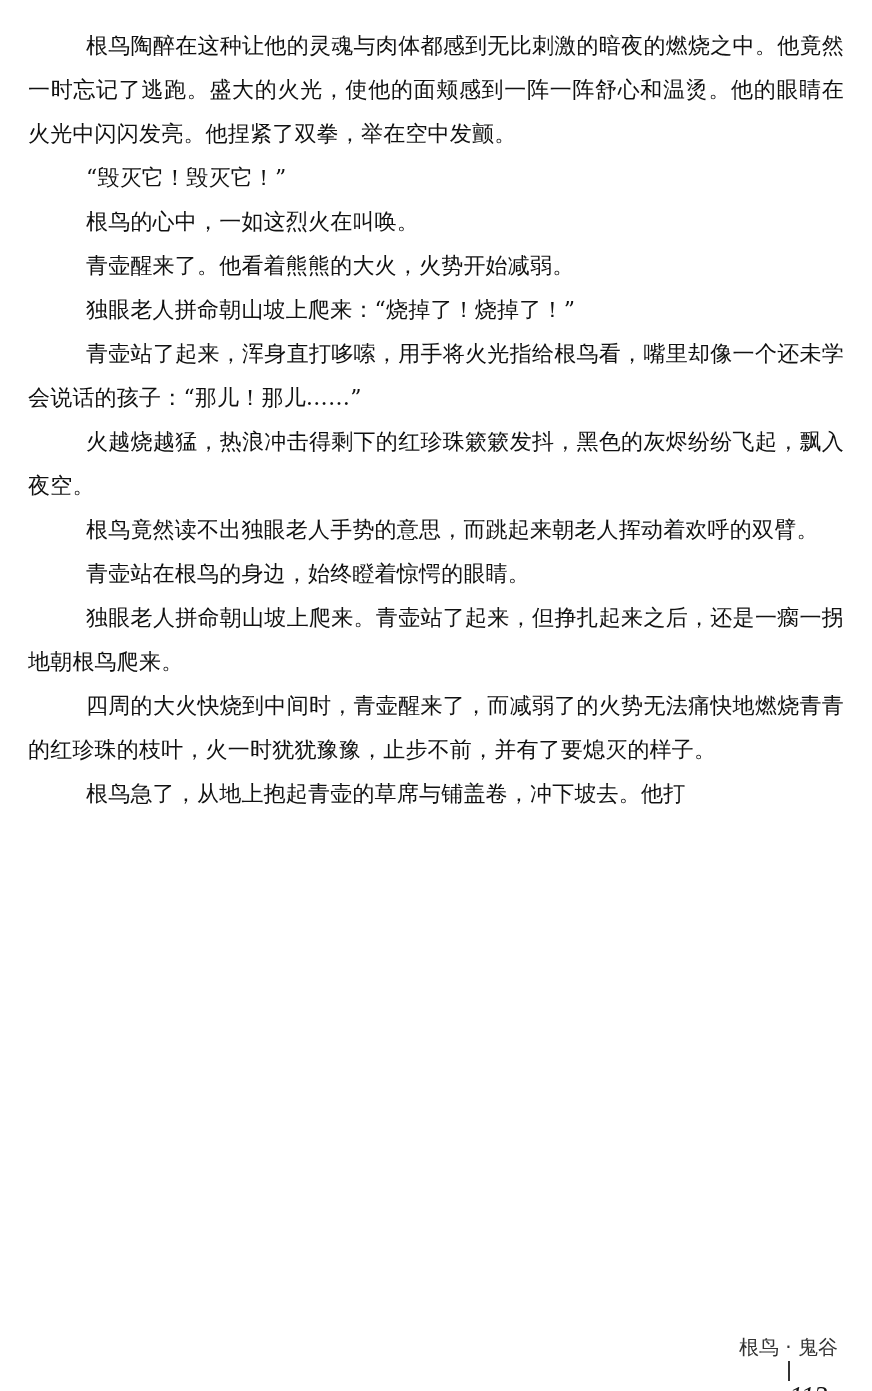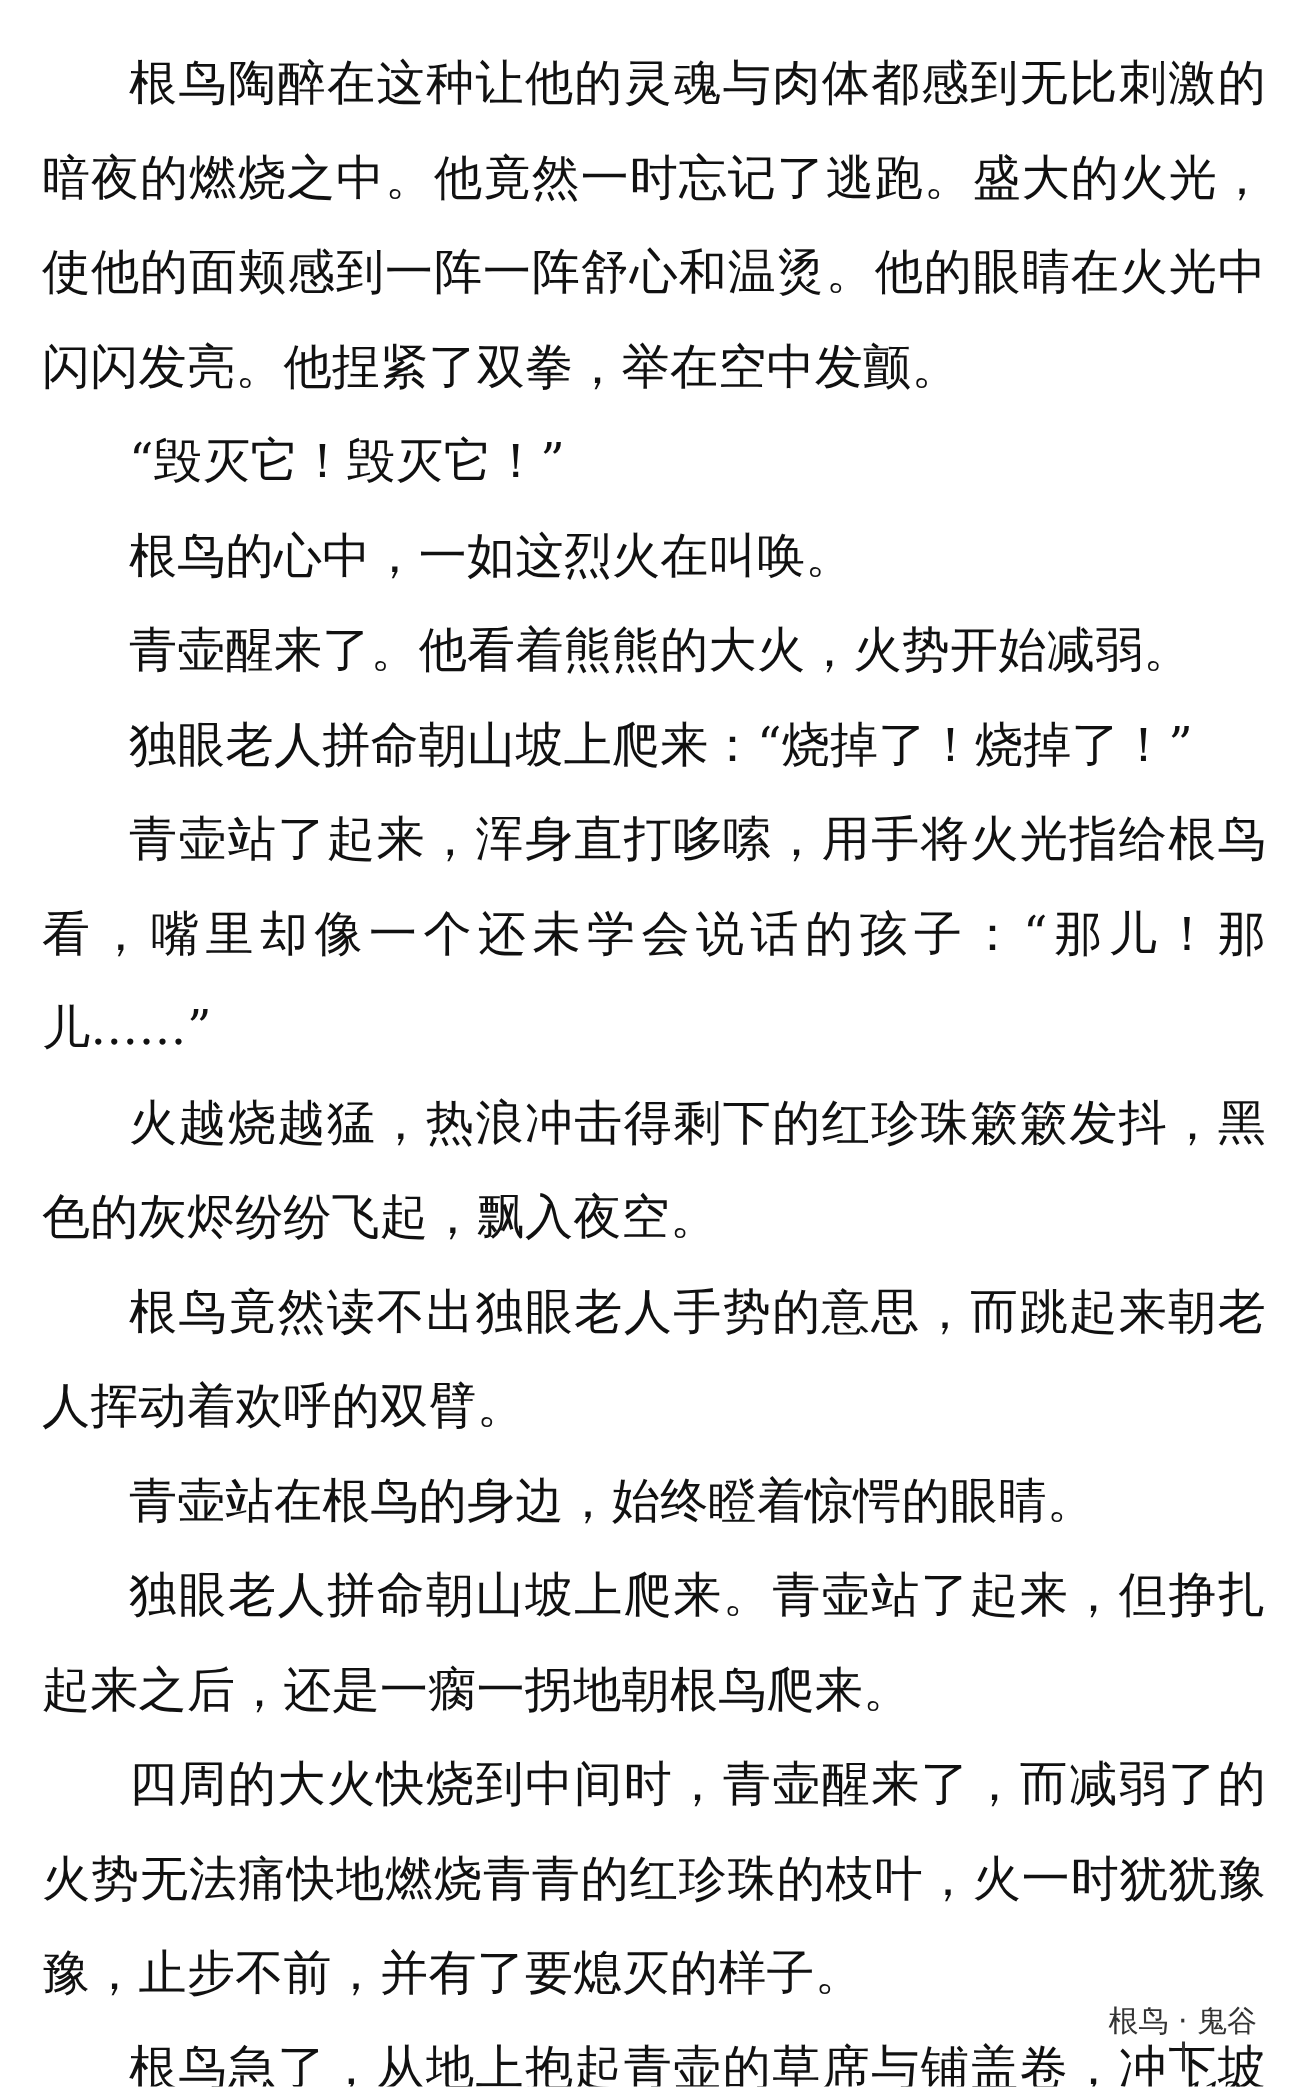--- a/index.html
+++ b/index.html
@@ -1,19 +1,19 @@
 <!DOCTYPE html>
 <html><head>
 <meta charset="utf-8">
 <style>
   html, body { margin: 0; padding: 0; background: #ffffff; }
   body { width: 872px; height: 1391px; position: relative; overflow: hidden;
          font-family: "DejaVu Serif", "Liberation Serif", serif; color: #111; }
   .page { position: absolute; left: 28px; top: 24px; width: 816px; }
-  .para { margin: 0; font-size: 32px; line-height: 63px; text-indent: 58px;
+  .para { margin: 0; font-size: 22px; line-height: 44px; text-indent: 58px;
           text-align: justify; text-align-last: left; letter-spacing: 0.2px; word-break: break-all; }
   .footer { position: absolute; top: 1334px; right: 34px; display: flex; align-items: center;
             font-family: "DejaVu Sans", "Liberation Sans", sans-serif; font-size: 20px; color: #333; flex-direction: column; }
   .footer .sep { display: inline-block; width: 2px; height: 20px; background: #333; margin: 0 20px 0 22px; }
   .footer .num { font-family: "Liberation Serif", "DejaVu Serif", serif; font-style: italic; font-size: 27px; color: #111; margin-left: 40px; }
 </style>
 </head>
 <body>
 
 <div class="page">

